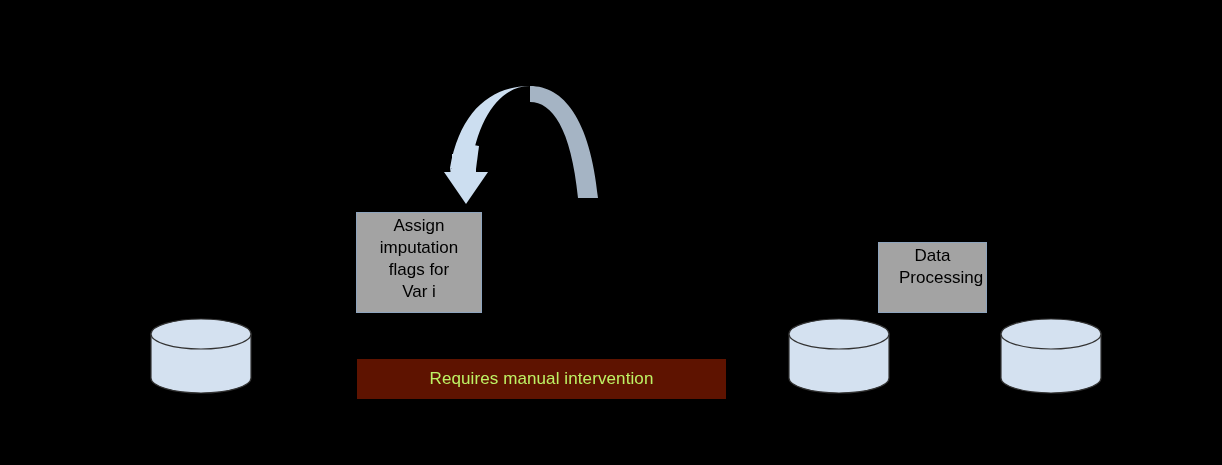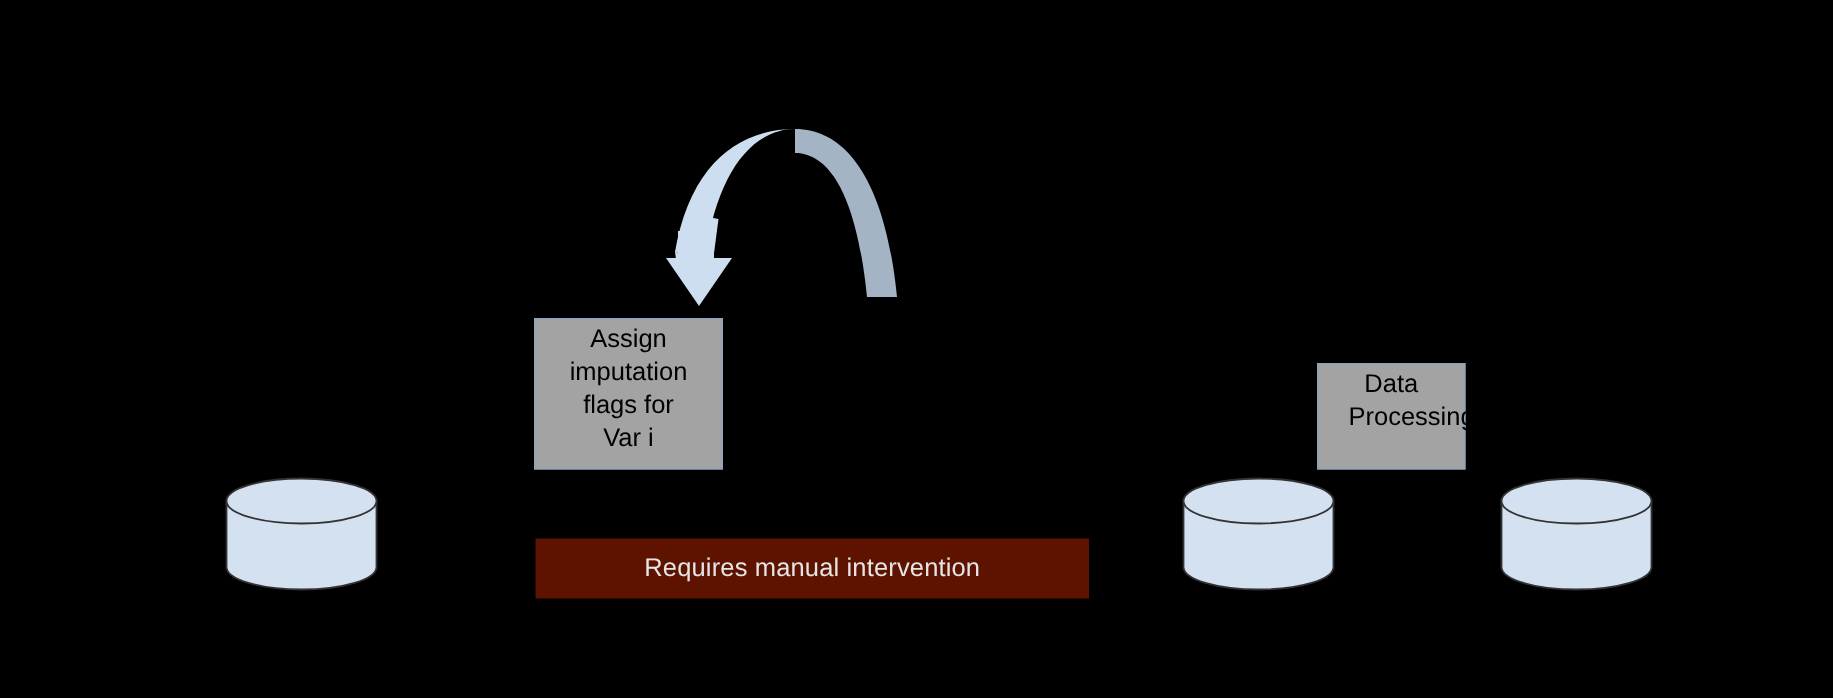--- a/index.html
+++ b/index.html
@@ -42,34 +42,34 @@
   }
   #box-impute-values {
     left: 583px;
     top: 212px;
     width: 137px;
     height: 118px;
   }
   #box-data-processing {
     left: 878px;
     top: 242px;
-    width: 99px;
+    width: 109px;
     height: 71px;
   }
   #banner-manual {
     position: absolute;
     left: 357px;
     top: 359px;
     width: 369px;
     height: 40px;
     background: #5e1300;
     display: flex;
     align-items: center;
     justify-content: center;
-    color: #e5e5e5;
+    color: #bef264;
     font-size: 17px;
     font-family: "Liberation Sans", sans-serif;
     letter-spacing: 0.1px;
   }
   .cylinder {
     position: absolute;
   }
   #db-left   { left: 150px; top: 318px; width: 102px; height: 76px; }
   #db-mid    { left: 788px; top: 318px; width: 102px; height: 76px; }
   #db-right  { left: 1000px; top: 318px; width: 102px; height: 76px; }

